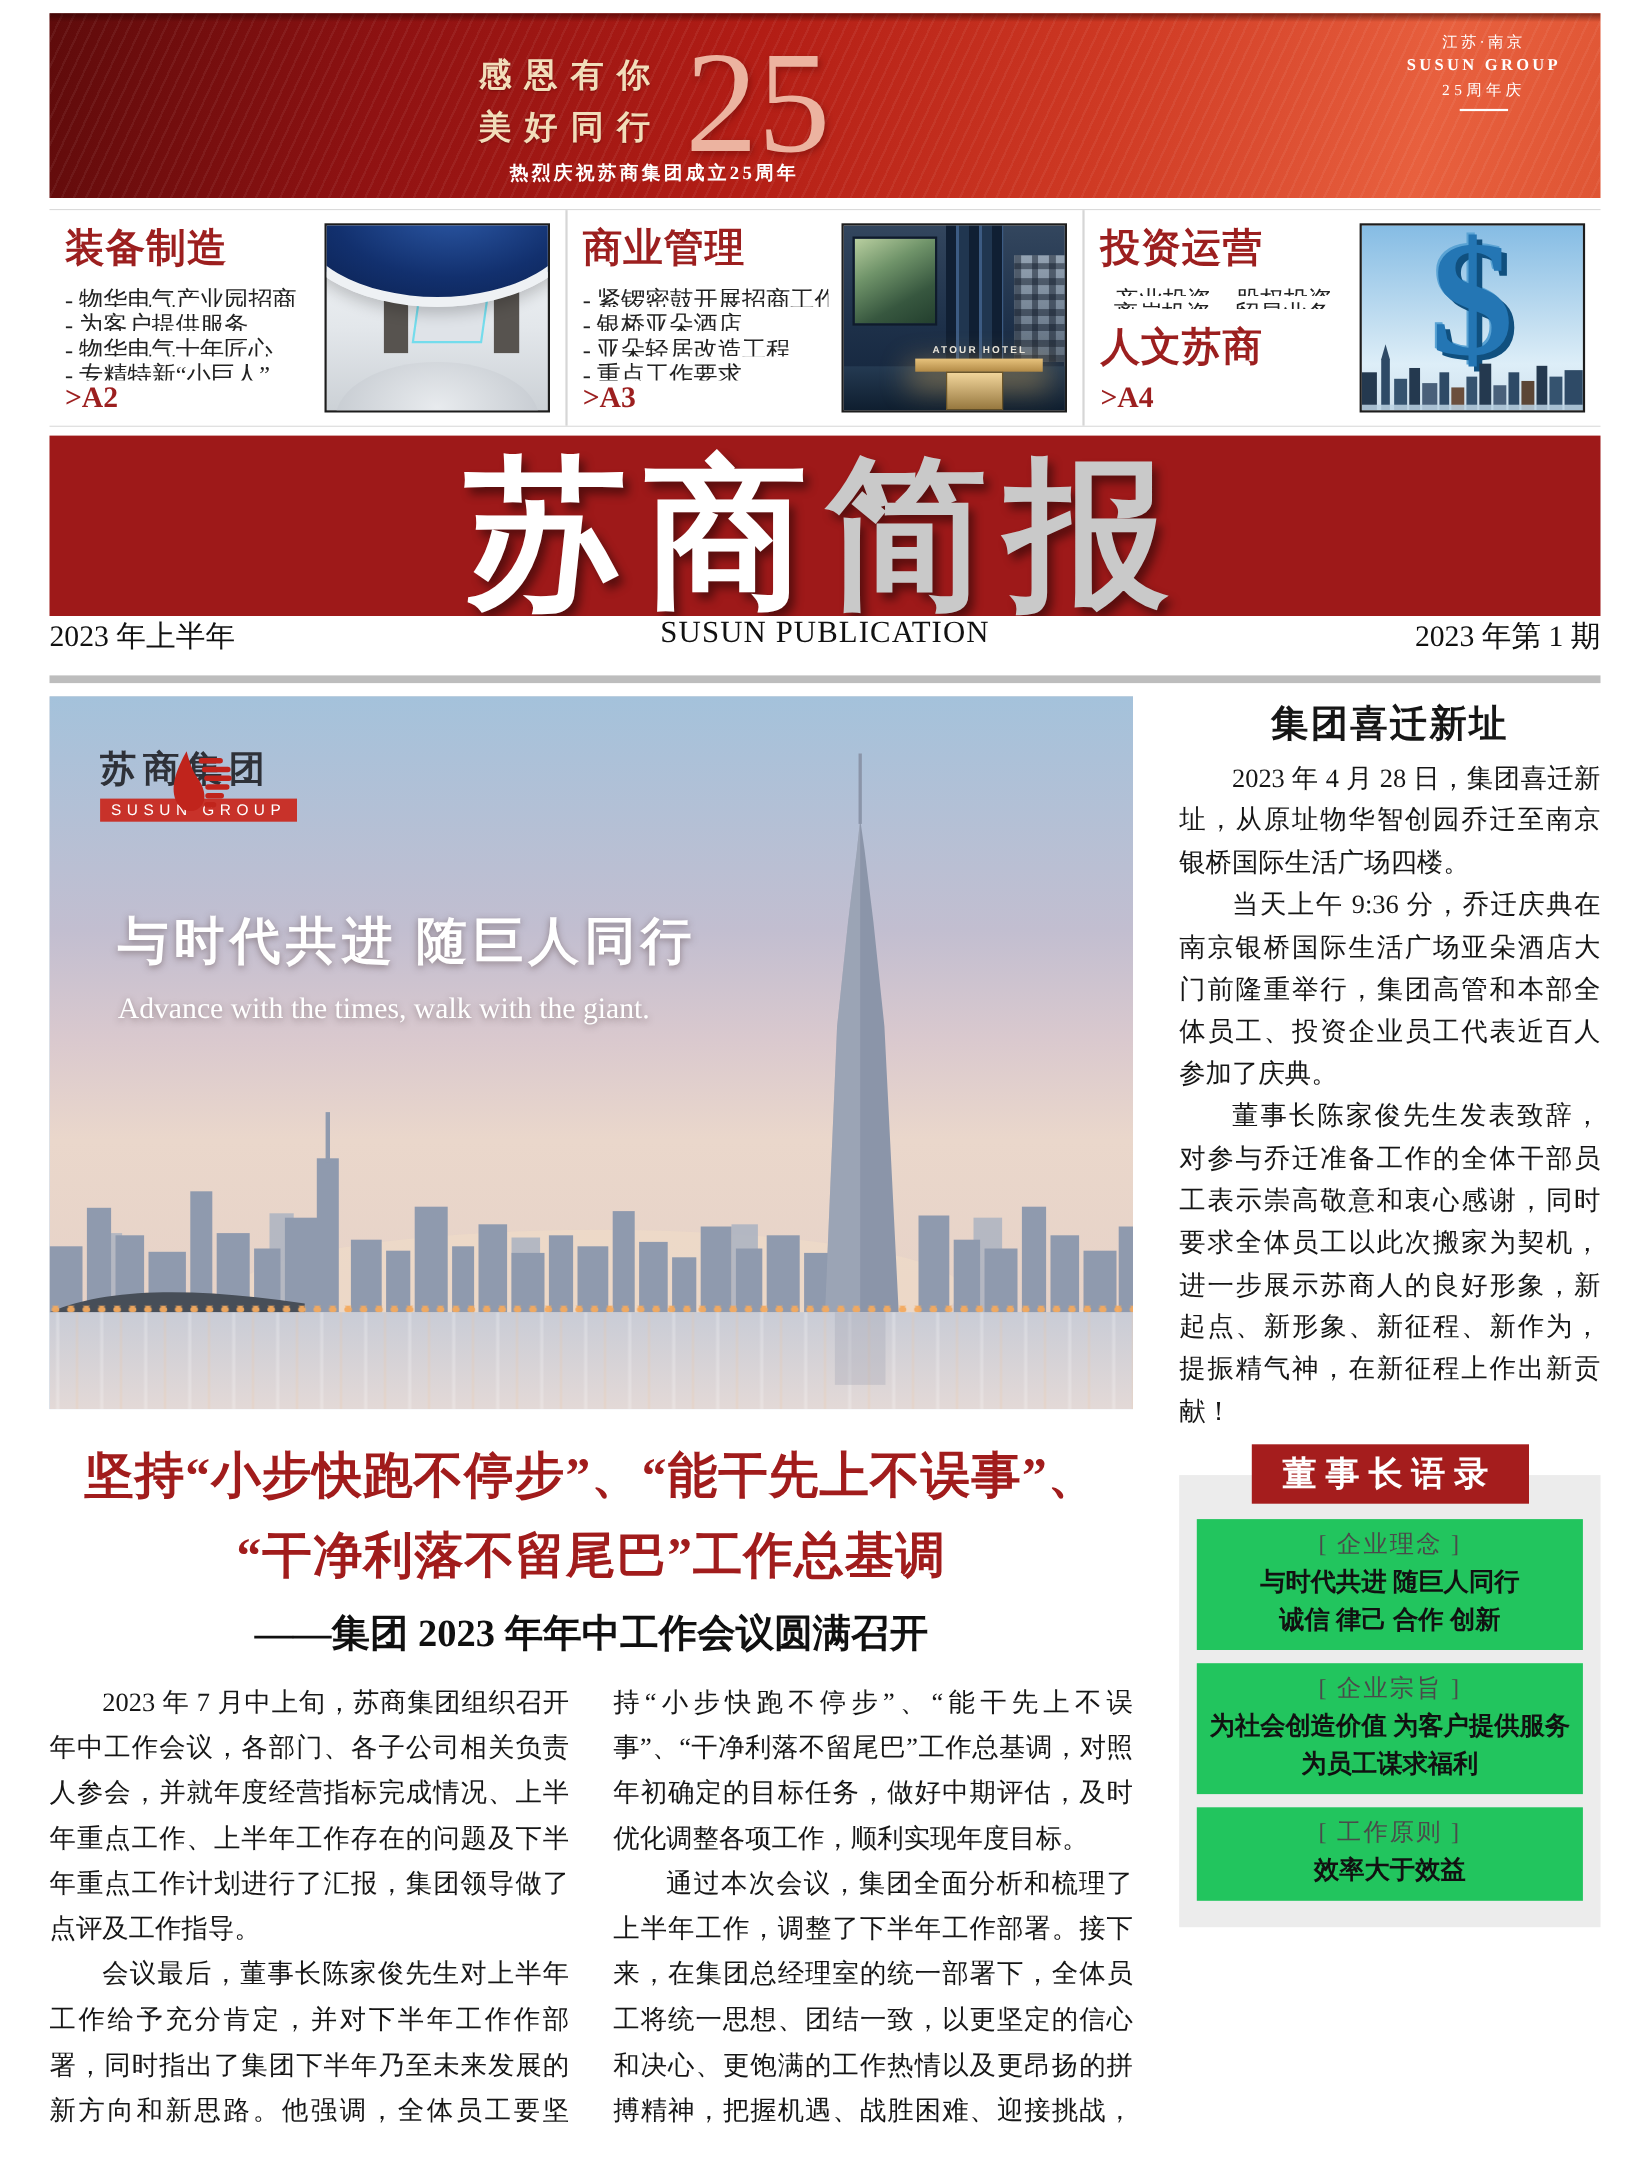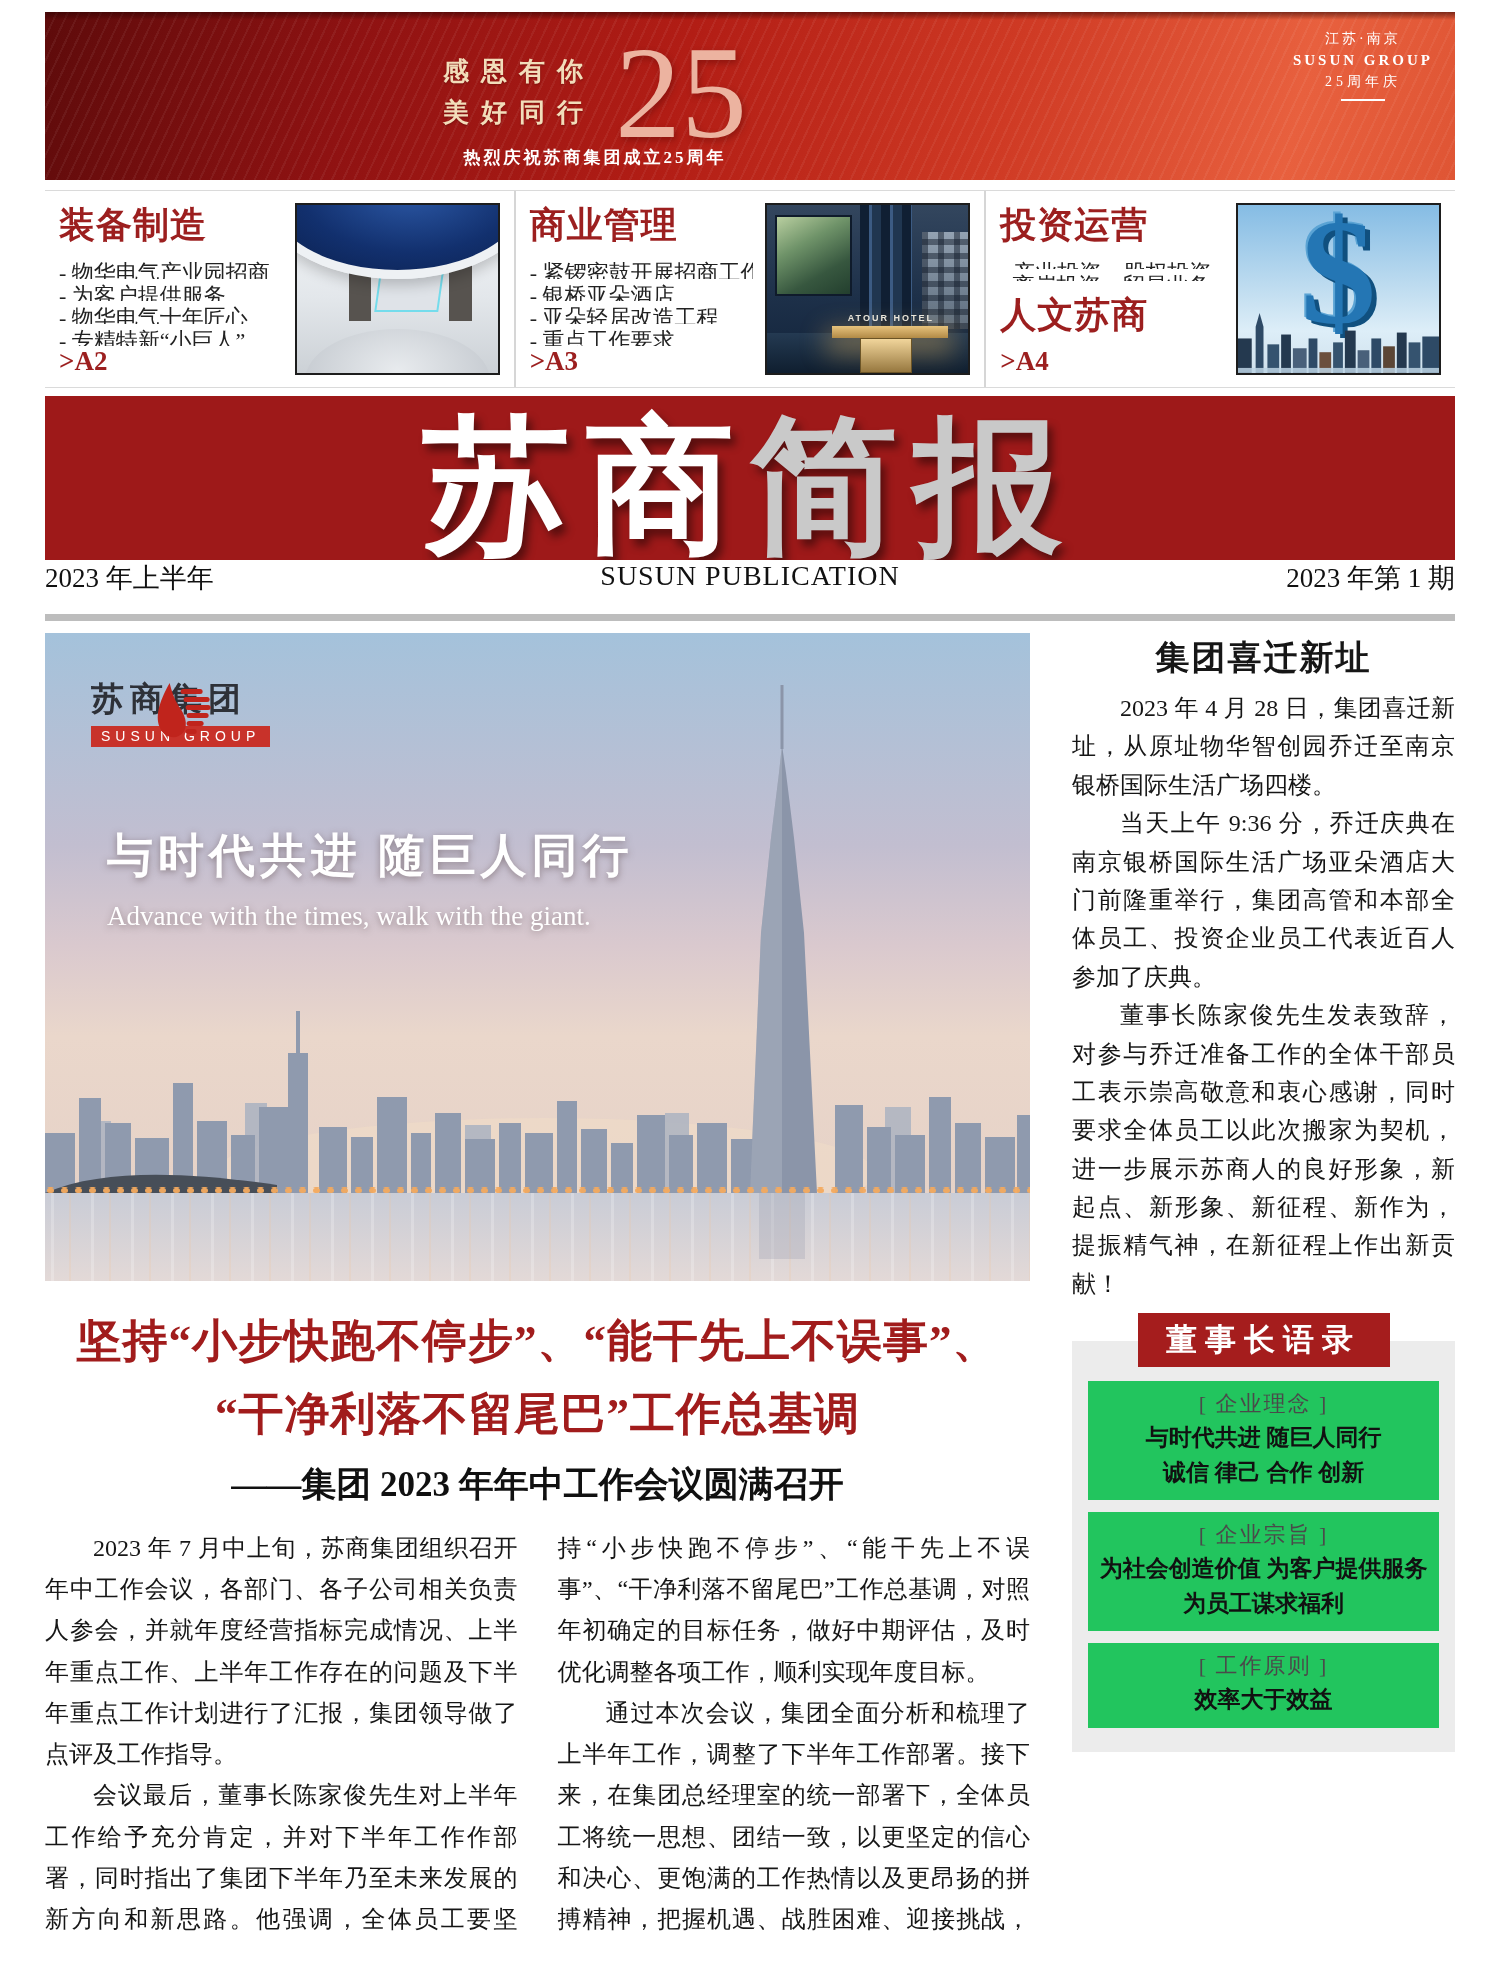--- a/index.html
+++ b/index.html
@@ -12,26 +12,26 @@
   .banner { position:relative; height:168px; overflow:hidden;
     background:linear-gradient(104deg,#5e0b0b 0%,#8f1212 22%,#b21d15 45%,#cf3a24 68%,#e8603e 88%,#df5534 100%); }
   .banner::before { content:""; position:absolute; inset:0;
     background:repeating-linear-gradient(115deg, rgba(255,255,255,.055) 0 2px, transparent 2px 10px);
     mix-blend-mode:screen; }
   .banner::after { content:""; position:absolute; left:0; top:0; width:100%; height:8px;
     background:linear-gradient(180deg, rgba(40,0,0,.55), transparent); }
   .banner-center { position:absolute; left:0; right:22%; top:20px; display:flex;
     align-items:center; justify-content:center; gap:20px; }
   .banner-slogans { text-align:left; color:#f2ddba; font-weight:bold;
-    font-size:26px; line-height:1.55; letter-spacing:12px; text-shadow:0 1px 2px rgba(60,0,0,.4); }
+    font-size:30px; line-height:1.55; letter-spacing:12px; text-shadow:0 1px 2px rgba(60,0,0,.4); }
   .banner-25 { font-family:"Liberation Serif",serif; font-weight:400; font-size:132px; line-height:.92;
     color:#ecb3a0; text-shadow:2px 3px 6px rgba(70,0,0,.35); }
   .banner-sub { position:absolute; left:0; right:22%; top:134px; text-align:center;
     color:#ffffff; font-weight:bold; font-size:17px; letter-spacing:3px; }
-  .banner-corner { position:absolute; right:22px; top:18px; text-align:center; color:#fff; }
+  .banner-corner { position:absolute; right:36px; top:18px; text-align:center; color:#fff; }
   .banner-corner .c1 { font-size:14px; letter-spacing:3px; }
   .banner-corner .c2 { font-size:15px; letter-spacing:3px; font-weight:bold; margin-top:4px; }
   .banner-corner .c3 { font-size:14px; letter-spacing:4px; margin-top:4px; }
   .banner-corner .c-underline { width:44px; height:2px; background:#fff; margin:8px auto 0; }
 
   
   .briefs { display:flex; margin-top:10px; height:198px;
     border-top:1px solid #dadada; border-bottom:1px solid #dadada; }
   .brief { flex:1 1 0; display:flex; gap:12px; padding:10px 14px; min-width:0; }
   .brief + .brief { border-left:2px solid #d6d6d6; }

